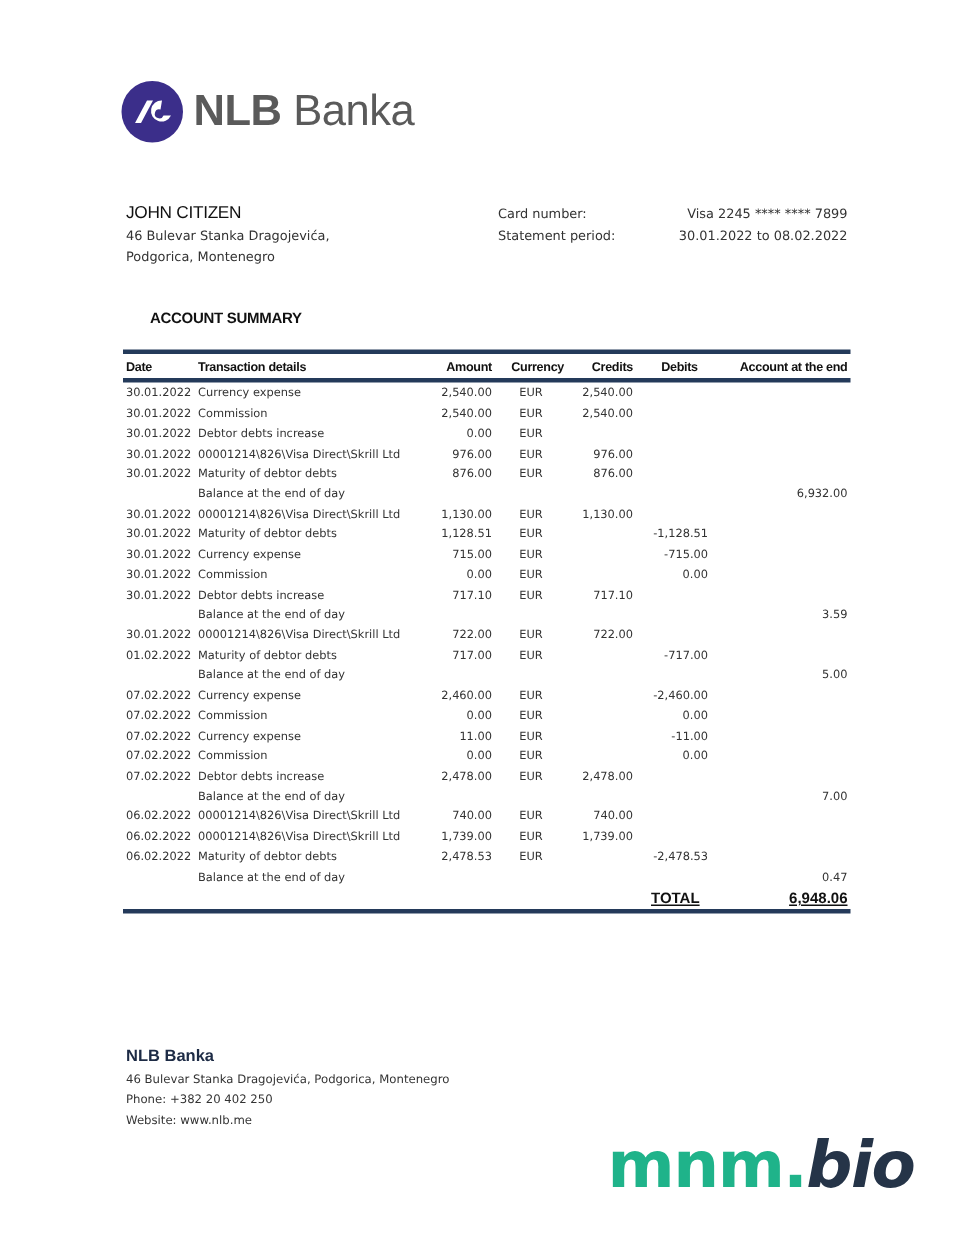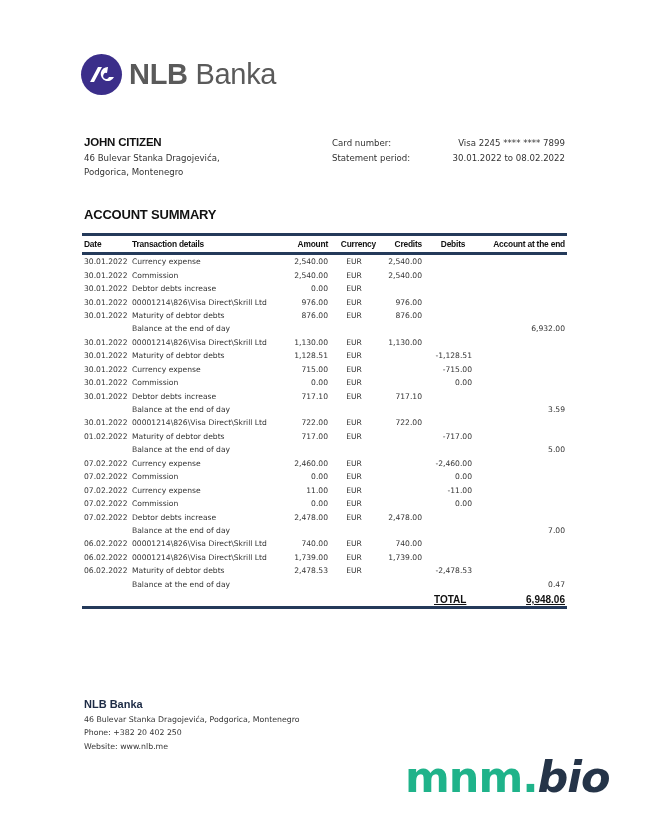--- a/index.html
+++ b/index.html
@@ -6,27 +6,27 @@
     html, body { width: 649px; height: 839px; background: #ffffff; overflow: hidden; }
     body { position: relative; font-family: "DejaVu Sans", sans-serif; color: #222; }
 
     .logo { position: absolute; left: 81px; top: 54px; height: 40px; display: flex; align-items: center; }
     .logo-circle { width: 41px; height: 41px; border-radius: 50%; background: #3b2e8a; display: flex; align-items: center; justify-content: center; }
     .logo-circle svg { width: 28px; height: 20px; }
     .logo-text { margin-left: 7px; font-family: "Liberation Sans", sans-serif; font-size: 29px; color: #5a5a5a; letter-spacing: -0.3px; }
     .logo-text b { font-weight: bold; }
 
     .customer { position: absolute; left: 84px; top: 135px; font-size: 8.6px; line-height: 14.5px; }
-    .customer .name { font-family: "Liberation Sans", sans-serif; font-weight: bold; font-size: 11.5px; color: #111; margin-bottom: 1px; letter-spacing: -0.2px; }
+    .customer .name { font-family: "Liberation Sans", sans-serif; font-weight: normal; font-size: 11.5px; color: #111; margin-bottom: 1px; letter-spacing: -0.2px; }
     .customer div { color: #333; }
 
     .info { position: absolute; left: 332px; top: 136px; width: 233px; font-size: 8.6px; line-height: 14.5px; color: #333; }
     .info-row { display: flex; justify-content: space-between; }
 
-    .section-title { position: absolute; left: 84px; top: 207px; font-family: "Liberation Sans", sans-serif; font-weight: bold; font-size: 13px; color: #111; letter-spacing: -0.2px; }
+    .section-title { position: absolute; left: 100px; top: 207px; font-family: "Liberation Sans", sans-serif; font-weight: bold; font-size: 10px; color: #111; letter-spacing: -0.2px; }
 
     .table { position: absolute; left: 82px; top: 233px; width: 485px; }
     .rule-top { height: 3px; background: #243a5a; }
     .rule-head { height: 3px; background: #243a5a; }
     .rule-bottom { height: 3px; background: #243a5a; margin-top: 1px; }
     .thead { display: flex; height: 16px; align-items: center; font-family: "Liberation Sans", sans-serif; font-weight: bold; font-size: 8.4px; color: #111; letter-spacing: -0.2px; }
     .trow { display: flex; height: 13.45px; align-items: center; font-size: 7.6px; color: #333; white-space: nowrap; }
     .c-date { width: 50px; padding-left: 2px; }
     .c-desc { width: 146px; }
     .c-amt { width: 50px; text-align: right; }

